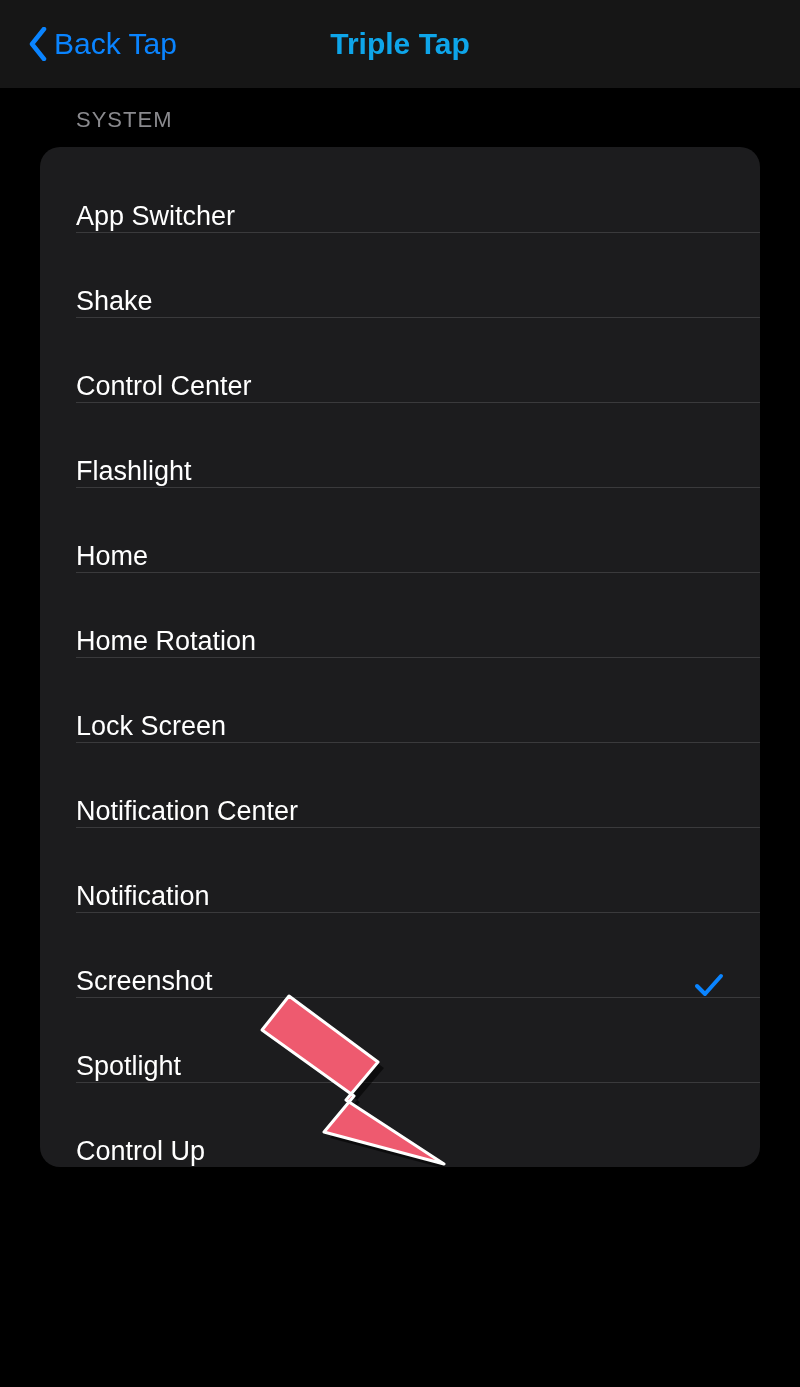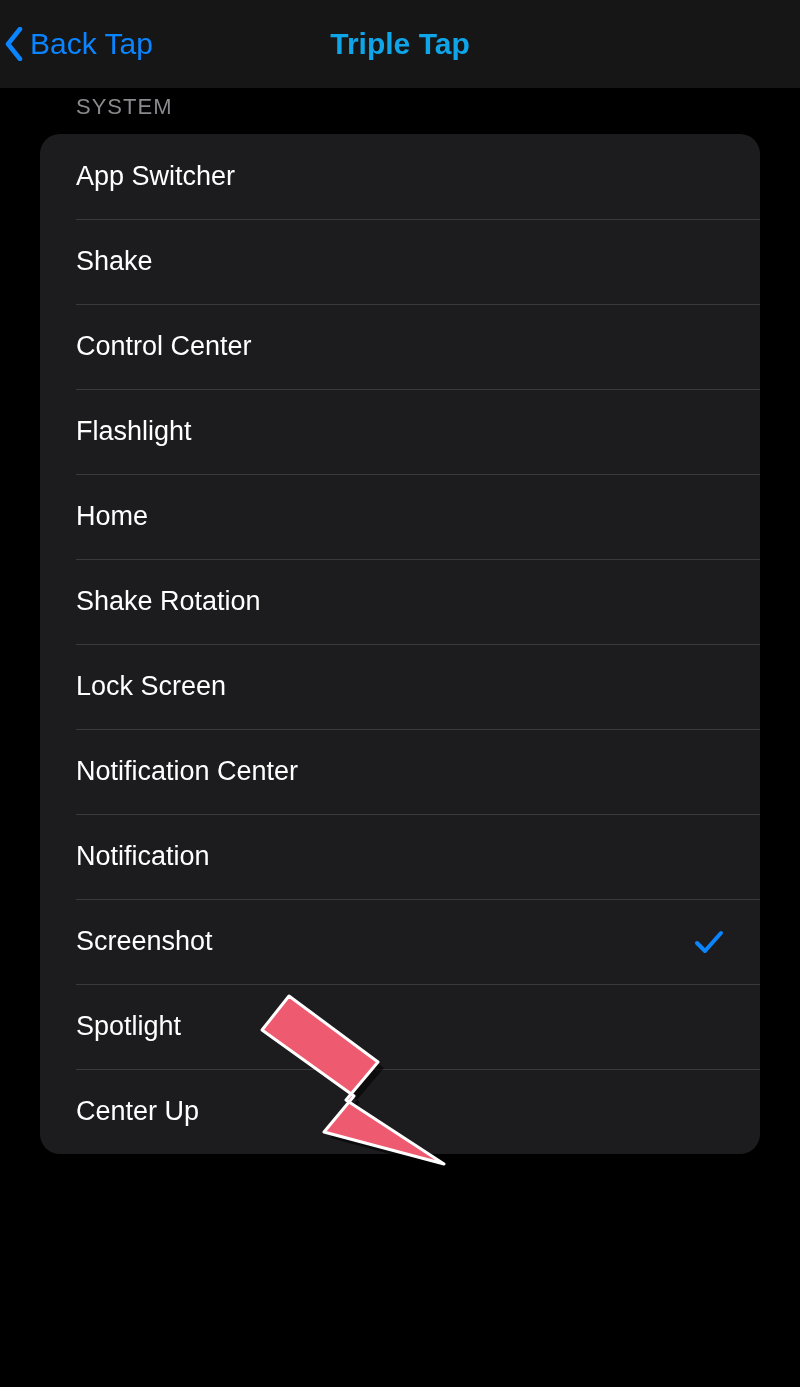--- a/index.html
+++ b/index.html
@@ -10,21 +10,21 @@
     font-family: -apple-system, "SF Pro Text", "Helvetica Neue", Arial, sans-serif;
     color: #ffffff;
     overflow: hidden;
   }
   .nav-bar {
     height: 88px;
     background: #161616;
     display: flex;
     align-items: center;
     position: relative;
-    padding: 0 4px;
+    padding: 0 28px;
   }
   .back-button {
     display: flex;
     align-items: center;
     color: #0a84ff;
     font-size: 30px;
     gap: 6px;
     cursor: pointer;
   }
   .back-chevron {
@@ -39,30 +39,30 @@
     font-weight: 600;
     color: #0ea5e9;
   }
   .content {
     padding: 0 40px;
   }
   .section-header {
     color: #8a8a8e;
     font-size: 22px;
     letter-spacing: 1px;
-    margin: 6px 0 14px 36px;
+    margin: 19px 0 14px 36px;
   }
   .group {
     background: #1c1c1e;
     border-radius: 20px;
     overflow: hidden;
   }
   .row {
     display: flex;
-    align-items: center;
+    align-items: flex-end;
     justify-content: space-between;
     height: 85px;
     padding: 0 36px;
     font-size: 27px;
     color: #ffffff;
     cursor: pointer;
     position: relative;
   }
   .row + .row::before {
     content: "";
@@ -112,42 +112,42 @@
       <div class="row">
         <span>Control Center</span>
       </div>
       <div class="row">
         <span>Flashlight</span>
       </div>
       <div class="row">
         <span>Home</span>
       </div>
       <div class="row">
-        <span>Shake Rotation</span>
+        <span>Home Rotation</span>
       </div>
       <div class="row">
         <span>Lock Screen</span>
       </div>
       <div class="row">
         <span>Notification Center</span>
       </div>
       <div class="row">
         <span>Notification</span>
       </div>
       <div class="row">
         <span>Screenshot</span>
         <svg class="checkmark-icon" viewBox="0 0 30 24">
           <polyline points="3,13 11,21 27,3" fill="none" stroke="#0a84ff" stroke-width="4" stroke-linecap="round" stroke-linejoin="round"></polyline>
         </svg>
       </div>
       <div class="row">
         <span>Spotlight</span>
       </div>
       <div class="row">
-        <span>Center Up</span>
+        <span>Control Up</span>
       </div>
     </div>
 </div>
 
 <svg class="annotation-arrow" viewBox="0 0 198 184">
   <g>
     <path d="M 35 8 L 124 74 L 92 112 L 190 176 L 70 144 L 100 108 L 8 42 Z" transform="translate(6,6)" fill="rgba(0,0,0,0.55)"></path>
     <path d="M 35 8 L 124 74 L 92 112 L 190 176 L 70 144 L 100 108 L 8 42 Z" fill="#ee5a6f" stroke="#ffffff" stroke-width="3" stroke-linejoin="round"></path>
   </g>
 </svg>

